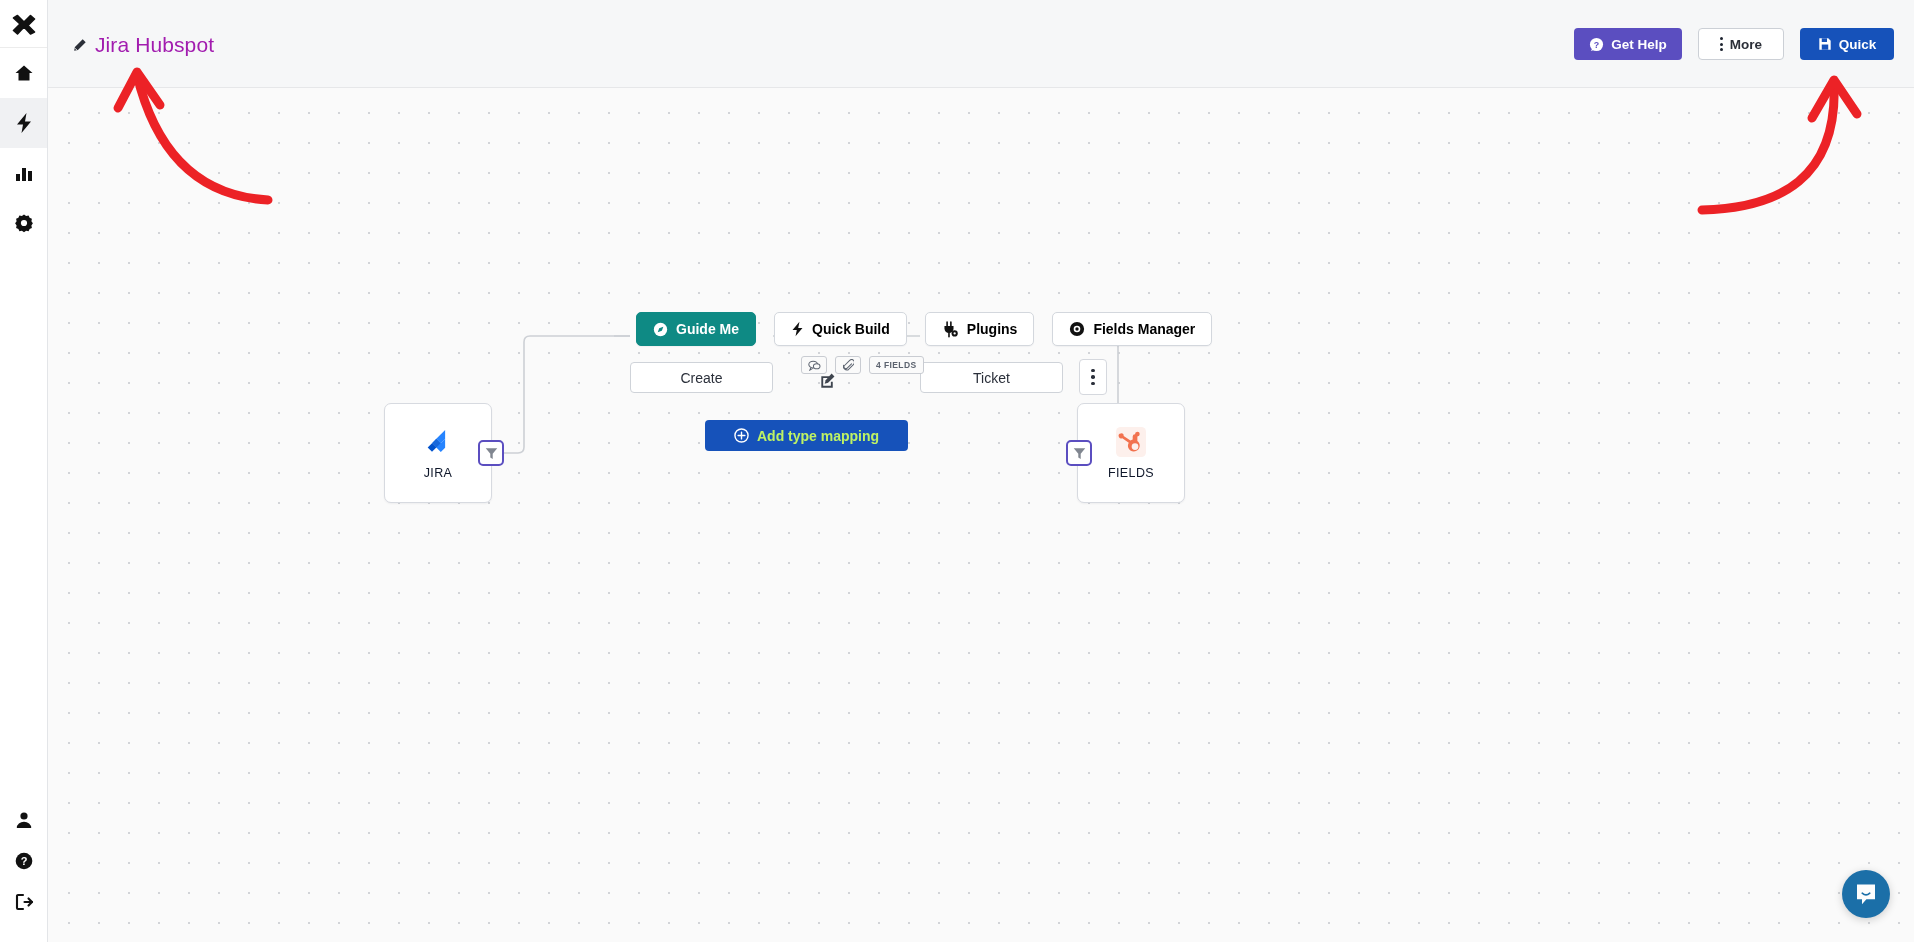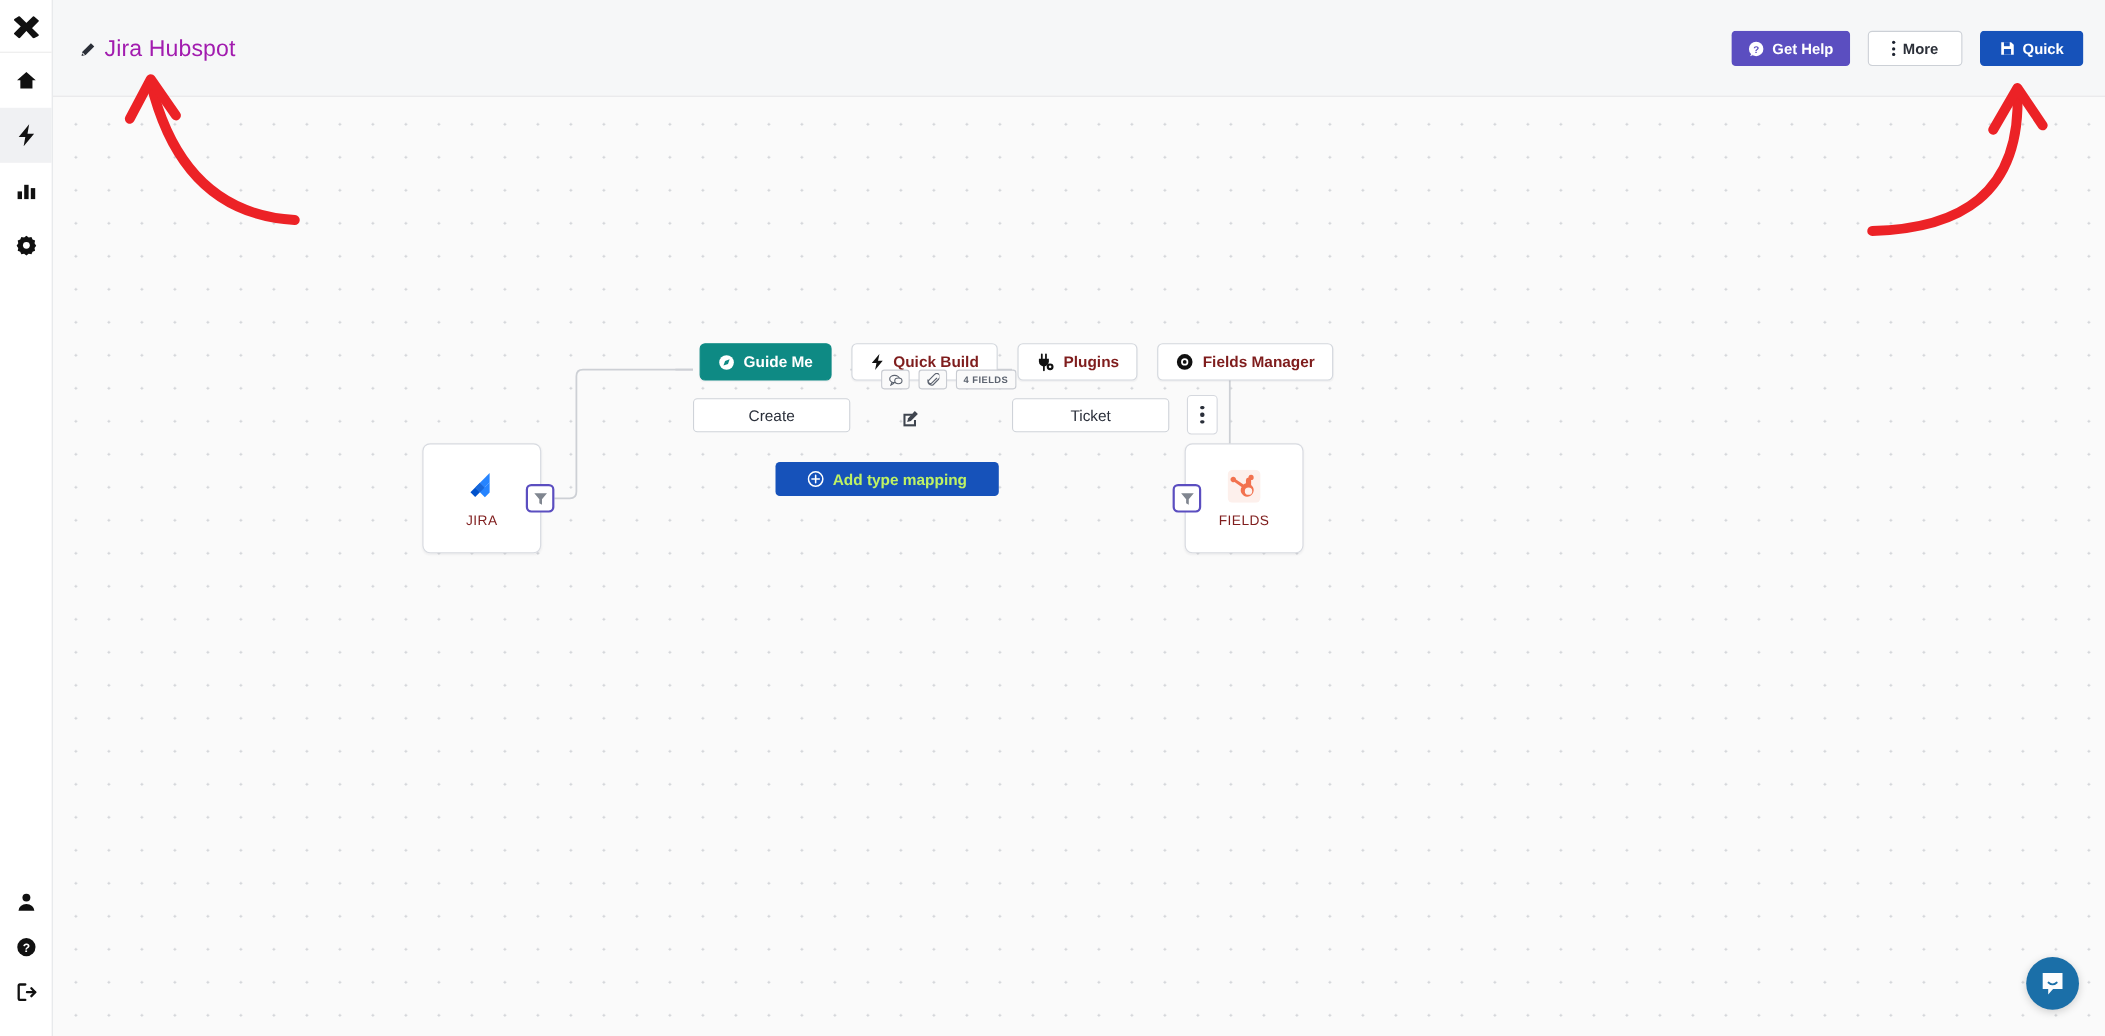--- a/index.html
+++ b/index.html
@@ -77,21 +77,21 @@
 
   
   .tool-row {
     position: absolute; left: 588px; top: 224px;
     display: flex; align-items: center; gap: 18px;
   }
   .tbtn {
     display: inline-flex; align-items: center; gap: 8px;
     height: 34px; padding: 0 16px;
     border-radius: 5px; font-size: 14px; font-weight: bold;
-    background: #ffffff; color: #7f1d1d;
+    background: #ffffff; color: #000000;
     border: 1px solid #d3d7dd;
     cursor: pointer;
     box-shadow: 0 1px 1px rgba(16,24,40,.04);
   }
   .tbtn.primary { background: #0e8a84; border-color: #0e8a84; color: #ffffff; }
 
   
   .wires { position: absolute; left: 0; top: 0; width: 1866px; height: 854px; pointer-events: none; }
 
   
@@ -111,21 +111,21 @@
   .kebab {
     position: absolute; left: 1031px; top: 271px;
     width: 28px; height: 36px;
     background: #fff; border: 1px solid #d5d8de; border-radius: 4px;
     display: flex; align-items: center; justify-content: center;
     cursor: pointer;
   }
   .kebab i { display: block; width: 3.5px; height: 3.5px; border-radius: 50%; background: #2a2f3a; margin: 1.4px 0; }
 
   .mini-row {
-    position: absolute; left: 753px; top: 248px;
+    position: absolute; left: 753px; top: 268px;
     display: flex; align-items: center; gap: 8px;
   }
   .mini {
     height: 18px; min-width: 26px; padding: 0 5px;
     border: 1px solid #c9ccd2; border-radius: 3px; background: #fafafa;
     display: flex; align-items: center; justify-content: center;
     cursor: pointer;
   }
   .mini.fields { font-size: 8.5px; color: #5c636f; letter-spacing: .4px; font-weight: bold; padding: 0 6px; }
   .edit-pencil {
@@ -144,21 +144,21 @@
   }
 
   
   .node {
     position: absolute; width: 108px; height: 100px;
     background: #ffffff; border: 1px solid #d7dae0; border-radius: 7px;
     display: flex; flex-direction: column; align-items: center; justify-content: center;
     gap: 9px; cursor: pointer;
     box-shadow: 0 1px 2px rgba(16,24,40,.05);
   }
-  .node .nlabel { font-size: 12.5px; color: #7f1d1d; letter-spacing: .4px; }
+  .node .nlabel { font-size: 12.5px; color: #0f172a; letter-spacing: .4px; }
   #node-jira { left: 336px; top: 315px; }
   #node-hub  { left: 1029px; top: 315px; }
 
   .filter-btn {
     position: absolute; width: 26px; height: 26px;
     background: #ffffff; border: 2px solid #5b4ec0; border-radius: 5px;
     display: flex; align-items: center; justify-content: center;
     cursor: pointer; z-index: 5;
   }
   #filter-left  { left: 430px; top: 352px; }

